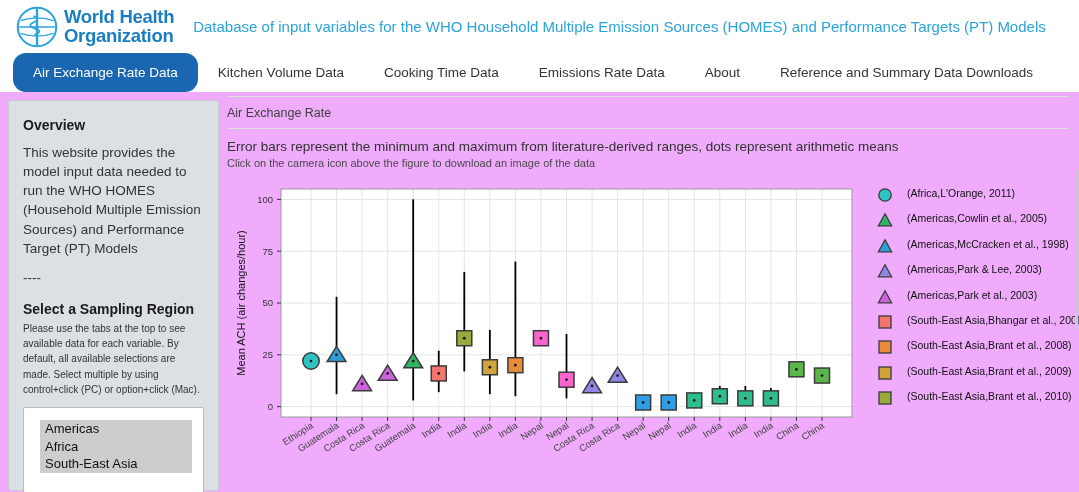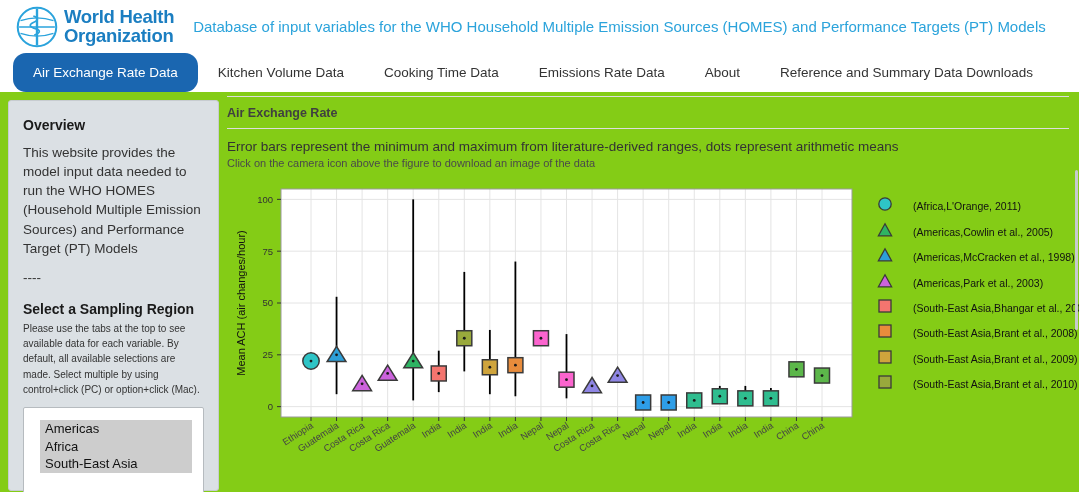--- a/index.html
+++ b/index.html
@@ -1,18 +1,18 @@
 <!DOCTYPE html>
 <html><head>
 <meta charset="utf-8">
 <style>
   * { box-sizing: border-box; }
   html,body { margin:0; padding:0; background:#fff; }
   body { font-family:"Liberation Sans", sans-serif; }
-  .page { position:relative; width:1079px; height:492px; background:#84cc16; overflow:hidden; }
+  .page { position:relative; width:1079px; height:492px; background:#f0abfc; overflow:hidden; }
 
   
   .topbar { height:53px; display:flex; align-items:center; padding-left:15px; background:#fff; }
   .logo-block { display:flex; align-items:center; }
   .logo-emblem svg { width:44px; height:44px; display:block; }
   .logo-text { color:#1B7EC1; font-weight:bold; font-size:18.5px; line-height:1.02; margin-left:5px; letter-spacing:-0.3px; }
   .app-title { color:#2BA3DB; font-size:15px; margin-left:19px; white-space:nowrap;text-align:right; }
 
   
   .navbar { height:39px; display:flex; align-items:stretch; padding-left:13px; background:#fff; }
@@ -24,29 +24,29 @@
   .sidebar { width:211px; margin:8px 0 1px 8px; background:#DBE0E4; border:1px solid #C7CCD0;
              border-radius:3px; padding:16px 14px; font-size:13.5px; color:#333; flex:none; }
   .sidebar h4 { font-size:14px; margin:0 0 10px; color:#1a1a1a; }
   .sidebar h4.second { margin-top:14px; margin-bottom:4px; }
   .sidebar p { margin:0 0 10px; line-height:1.42; }
   .sidebar .help { font-size:10px; line-height:1.52; margin-bottom:10px; }
   .listbox { background:#fff; border:1px solid #B6BBBF; border-radius:2px; height:88px; padding:12px 0 0 16px; }
   .option { width:152px; background:#CDCDCD; font-size:13px; line-height:17.5px; height:17.5px; padding:0 5px; color:#111; }
 
   .main { flex:1; padding:4px 10px 0 8px; min-width:0; }
-  .panel-head { font-size:12.5px; font-weight:bold; color:#404040; border-top:1px solid #DDD;
+  .panel-head { font-size:12.5px; font-weight:normal; color:#404040; border-top:1px solid #DDD;
                 border-bottom:1px solid #DDD; padding:9px 0 8px; }
   .subtitle { font-size:13.5px; color:#333; margin:10px 0 3px; }
   .hint { font-size:11px; color:#4A4A4A; margin:1px 0 8px; }
 
   .chart-row { display:flex; margin-left:6px; }
   #ach-chart { flex:none; }
   .legend { margin-top:10px; margin-left:10px; width:195px; flex:none; }
-  .lg-row { display:flex; align-items:flex-end; gap:20px; height:25.4px; cursor:pointer; }
+  .lg-row { display:flex; align-items:flex-start; gap:14px; height:25.4px; cursor:pointer; }
   .lg-row svg { flex:none; display:block; }
   .lg-label { font-size:10.5px; color:#111; white-space:nowrap; }
 
   .scroll-thumb { position:absolute; right:1px; top:78px; width:3px; height:160px; background:#C6CACE; border-radius:2px; }
 </style>
 </head>
 <body>
 
 <div class="page">
 
@@ -251,20 +251,26 @@
               <span class="lg-label">(Americas,Cowlin et al., 2005)</span>
             </div>
             <div class="lg-row">
               <svg width="16" height="16">
                 <path d="M8 1.8 L14.6 13.8 L1.4 13.8 Z" fill="#2D9FD8" stroke="#3A3A3A" stroke-width="1.3"></path>
               </svg>
               <span class="lg-label">(Americas,McCracken et al., 1998)</span>
             </div>
             <div class="lg-row">
               <svg width="16" height="16">
+                <path d="M8 1.8 L14.6 13.8 L1.4 13.8 Z" fill="#8F86E4" stroke="#3A3A3A" stroke-width="1.3"></path>
+              </svg>
+              <span class="lg-label">(Americas,Park &amp; Lee, 2003)</span>
+            </div>
+            <div class="lg-row">
+              <svg width="16" height="16">
                 <path d="M8 1.8 L14.6 13.8 L1.4 13.8 Z" fill="#CC63DD" stroke="#3A3A3A" stroke-width="1.3"></path>
               </svg>
               <span class="lg-label">(Americas,Park et al., 2003)</span>
             </div>
             <div class="lg-row">
               <svg width="16" height="16">
                 <rect x="2" y="2" width="12" height="12" fill="#F4756F" stroke="#3A3A3A" stroke-width="1.3"></rect>
               </svg>
               <span class="lg-label">(South-East Asia,Bhangar et al., 2006)</span>
             </div>

